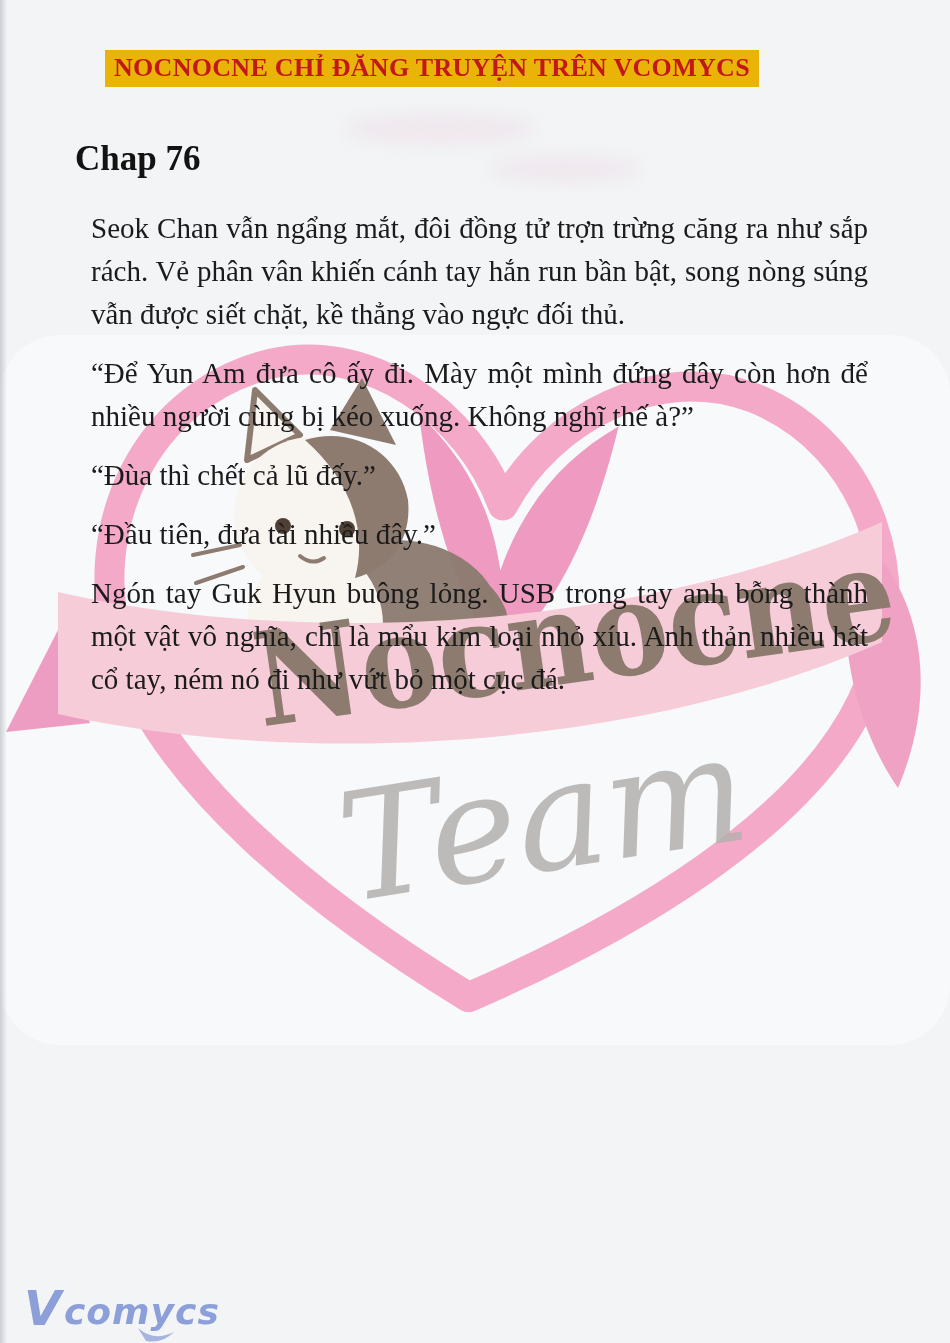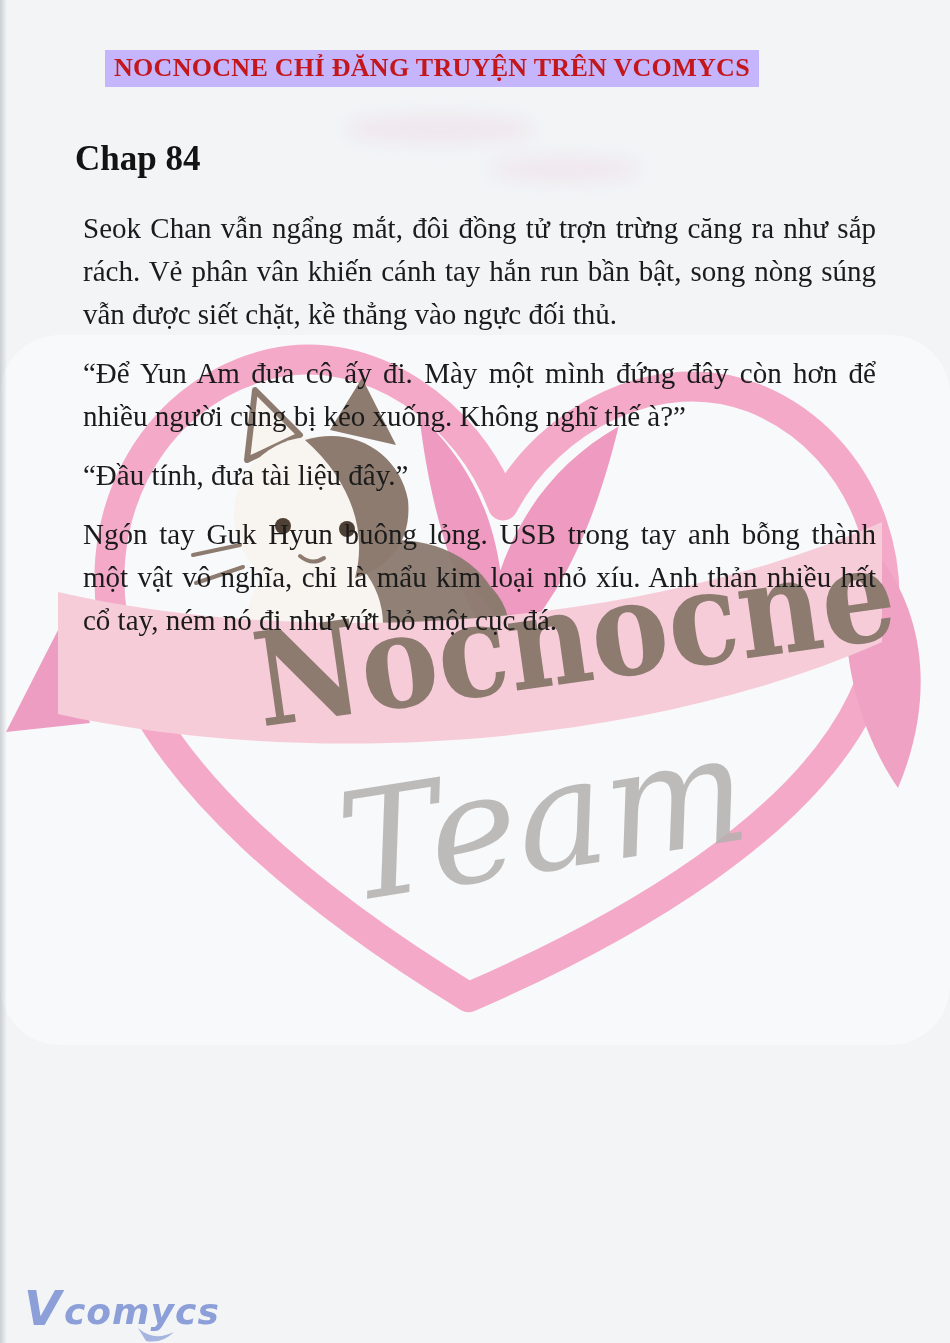--- a/index.html
+++ b/index.html
@@ -29,40 +29,40 @@
     position:absolute; left:0; top:330px; width:950px; height:760px; z-index:1;
   }
   .content {
     position:relative; z-index:2;
     padding:50px 66px 0 75px;
     color:#1b1b1b;
   }
   .notice-badge {
     display:inline-block;
     margin-left:30px;
-    background:#c4b5fd;
+    background:#eab308;
     color:#c3171b;
     font-family:"Liberation Serif", serif;
     font-weight:700;
     font-size:26px;
     line-height:30px;
     padding:3px 9px 4px;
     letter-spacing:0.3px;
   }
   .chapter-title {
     margin:52px 0 28px;
     font-size:35px;
     font-weight:700;
     color:#131313;
   }
   .story p {
     font-size:29px;
     line-height:43px;
     text-align:justify;
-    margin:0 8px 16px;
+    margin:0 16px 16px;
   }
   .footer-logo {
     position:absolute; left:22px; top:1278px; z-index:3;
   }
   .credit {
     position:absolute; right:26px; top:1361px; z-index:3;
     font-family:"DejaVu Sans", sans-serif;
     font-weight:bold;
     font-size:24px;
     letter-spacing:0.5px;
@@ -118,26 +118,27 @@
     </g>
 
     <text x="575" y="352" text-anchor="middle" font-family="'DejaVu Serif', serif" font-weight="bold" font-size="130" fill="#8d7b6f" textLength="645" lengthAdjust="spacingAndGlyphs" transform="rotate(-8 575 310)">Nocnocne</text>
 
     <text x="545" y="540" text-anchor="middle" font-family="'DejaVu Serif', serif" font-style="italic" font-size="150" fill="#b3b0ae" fill-opacity="0.85" transform="rotate(-9 545 500)">Team</text>
   </svg>
 
   <div class="content">
     <div class="notice-badge">NOCNOCNE CHỈ ĐĂNG TRUYỆN TRÊN VCOMYCS</div>
 
-    <h1 class="chapter-title">Chap 84</h1>
+    <h1 class="chapter-title">Chap 76</h1>
 
     <div class="story">
       <p>Seok Chan vẫn ngẩng mắt, đôi đồng tử trợn trừng căng ra như sắp rách. Vẻ phân vân khiến cánh tay hắn run bần bật, song nòng súng vẫn được siết chặt, kề thẳng vào ngực đối thủ.</p>
       <p>“Để Yun Am đưa cô ấy đi. Mày một mình đứng đây còn hơn để nhiều người cùng bị kéo xuống. Không nghĩ thế à?”</p>
-      <p>“Đầu tính, đưa tài liệu đây.”</p>
+      <p>“Đùa thì chết cả lũ đấy.”</p>
+      <p>“Đầu tiên, đưa tài nhiều đây.”</p>
       <p>Ngón tay Guk Hyun buông lỏng. USB trong tay anh bỗng thành một vật vô nghĩa, chỉ là mẩu kim loại nhỏ xíu. Anh thản nhiều hất cổ tay, ném nó đi như vứt bỏ một cục đá.</p>
     </div>
   </div>
 
   <svg class="footer-logo" width="230" height="64" viewBox="0 0 230 64">
     <text x="2" y="47" font-family="'DejaVu Sans', sans-serif" font-style="italic" font-weight="bold" font-size="48" fill="#8c9fd8">V</text>
     <text x="42" y="46" font-family="'DejaVu Sans', sans-serif" font-style="italic" font-weight="bold" font-size="36" letter-spacing="1" fill="#8c9fd8">comycs</text>
     <path d="M 116 50 q 16 14 36 4 q -12 12 -28 9" fill="#8c9fd8" opacity="0.75"></path>
   </svg>
 

